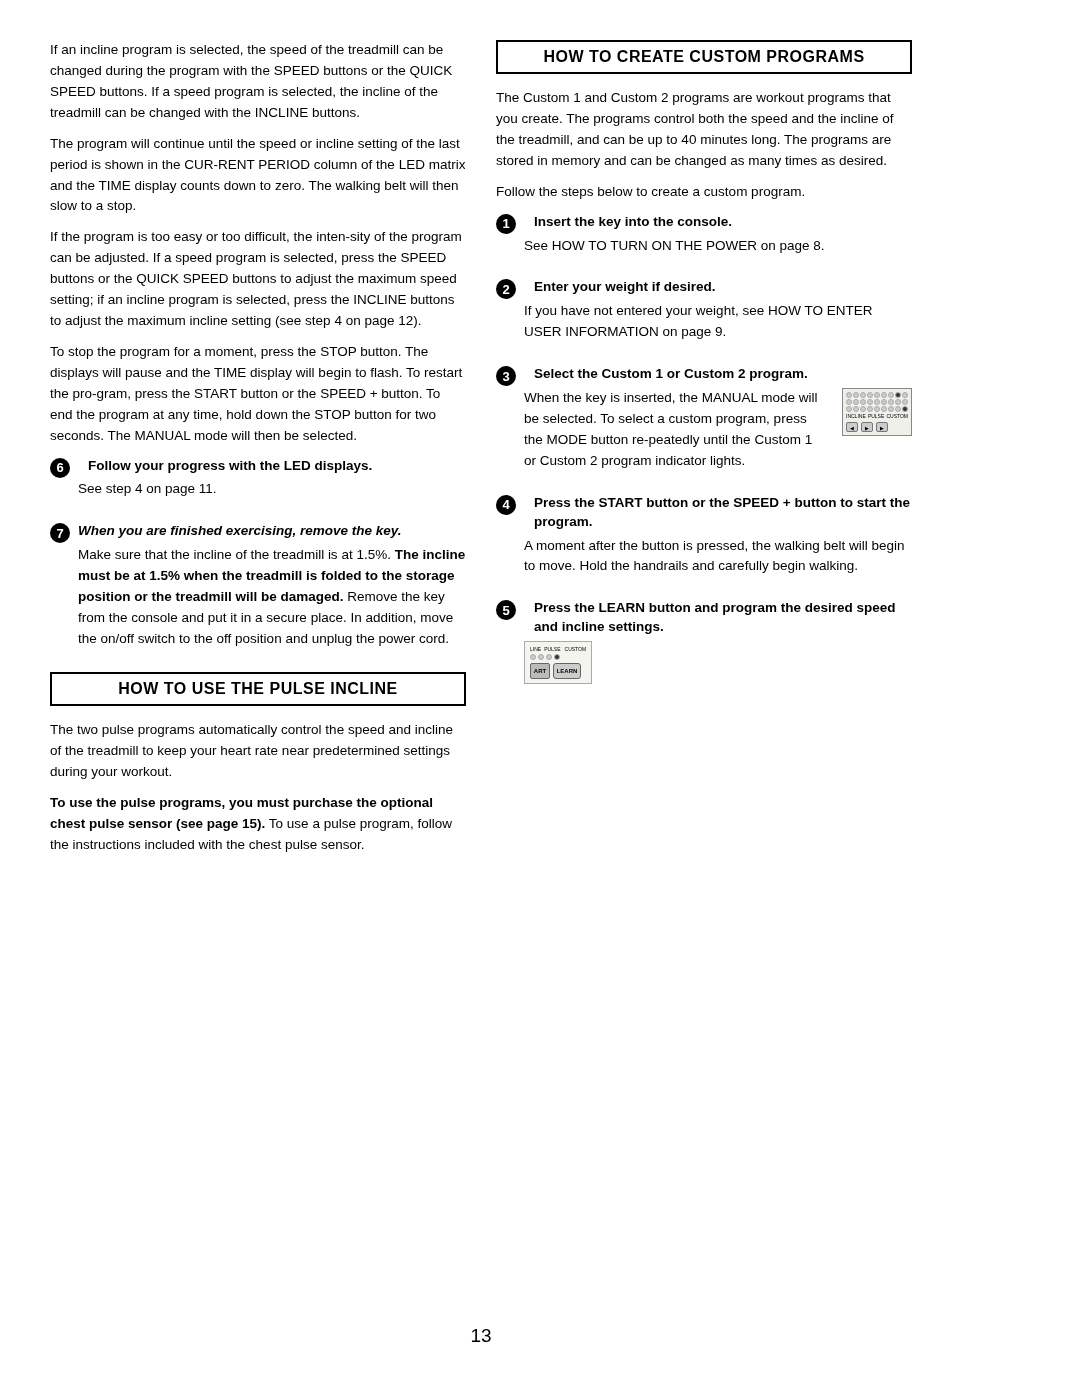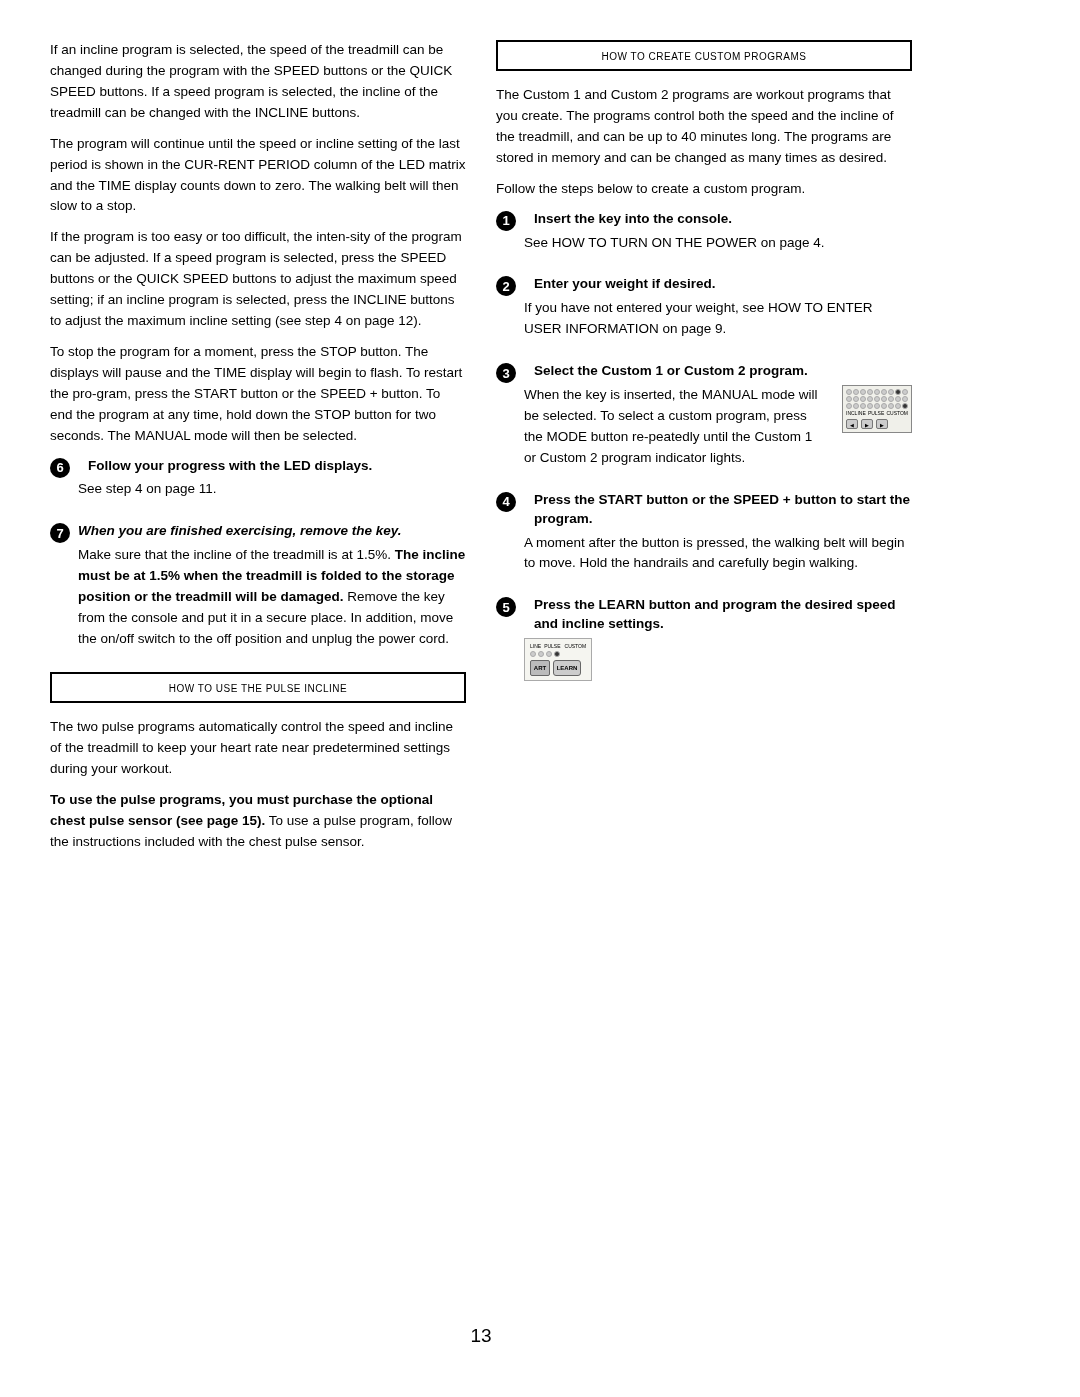--- a/index.html
+++ b/index.html
@@ -69,22 +69,22 @@
       margin-bottom: 4px;
       line-height: 1.4;
     }
     .section-box {
       border: 2px solid #000;
       padding: 6px 10px;
       margin-bottom: 14px;
       text-align: center;
     }
     .section-box-title {
-      font-weight: normal;
-      font-size: 10px;
+      font-weight: bold;
+      font-size: 16px;
       letter-spacing: 0.5px;
     }
     .bold { font-weight: bold; }
     .page-number {
       text-align: center;
       margin-top: 30px;
       font-size: 19px;
     }
     .learn-panel {
       display: inline-block;
@@ -173,21 +173,21 @@
         <span class="section-box-title">HOW TO CREATE CUSTOM PROGRAMS</span>
       </div>
 
       <p>The Custom 1 and Custom 2 programs are workout programs that you create. The programs control both the speed and the incline of the treadmill, and can be up to 40 minutes long. The programs are stored in memory and can be changed as many times as desired.</p>
       <p>Follow the steps below to create a custom program.</p>
 
       <div class="step-block">
         <div class="step-number">1</div>
         <div class="step-content">
           <div class="step-title">Insert the key into the console.</div>
-          <p>See HOW TO TURN ON THE POWER on page 4.</p>
+          <p>See HOW TO TURN ON THE POWER on page 8.</p>
         </div>
       </div>
 
       <div class="step-block">
         <div class="step-number">2</div>
         <div class="step-content">
           <div class="step-title">Enter your weight if desired.</div>
           <p>If you have not entered your weight, see HOW TO ENTER USER INFORMATION on page 9.</p>
         </div>
       </div>

